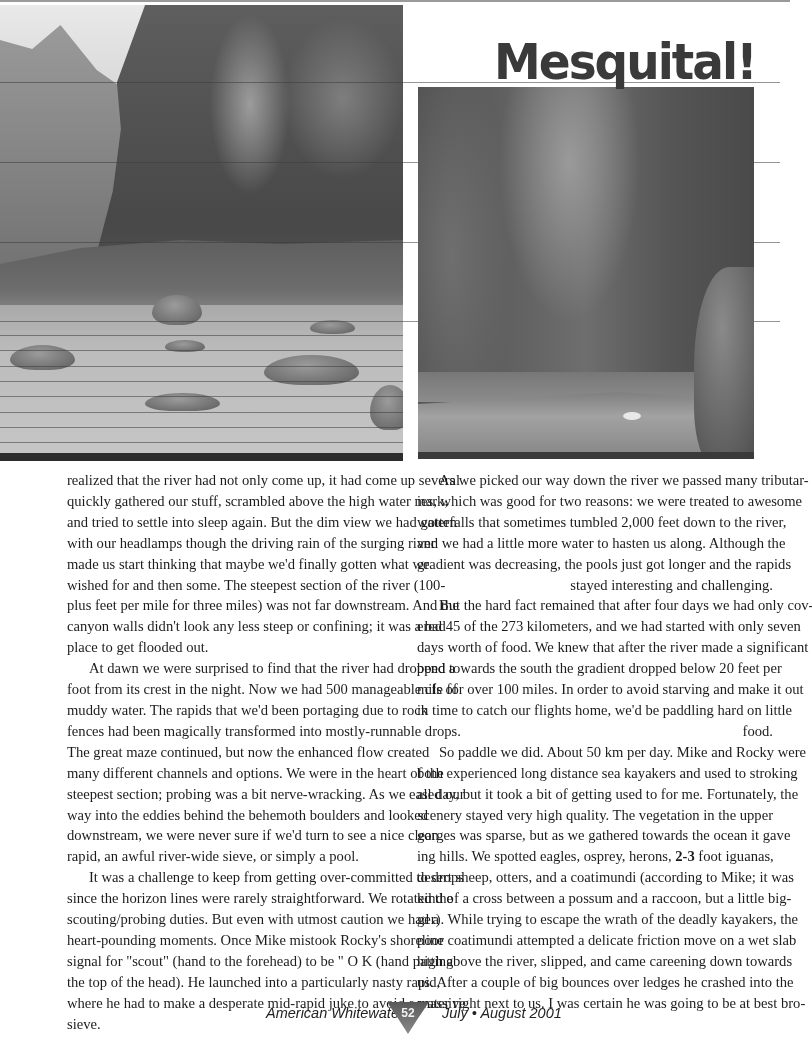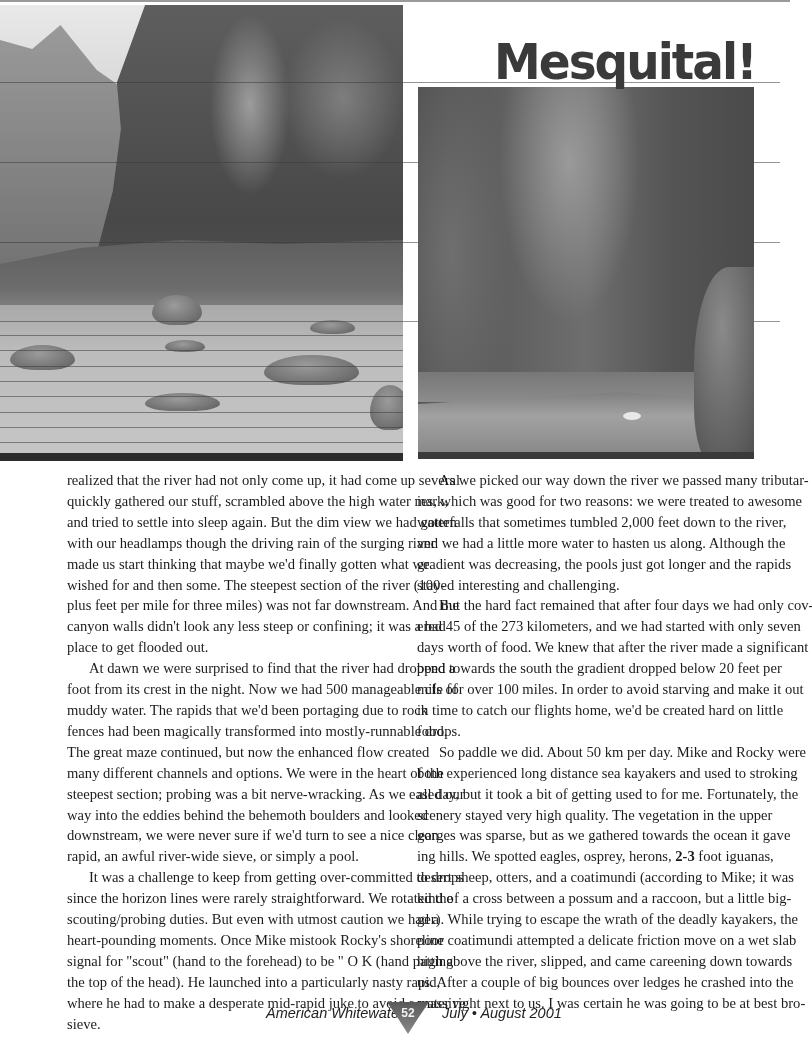--- a/index.html
+++ b/index.html
@@ -128,21 +128,21 @@
 
     
     .col {
       position: absolute;
       top: 470px;
       font-size: 14.6px;
       line-height: 20.9px;
       text-align: left;
     }
     .col-left { left: 67px; width: 345px; }
-    .col-right { left: 417px; width: 356px; }
+    .col-right { left: 417px; width: 356px; text-align: right; }
     .col p { margin: 0; }
     .col .line { display: block; white-space: nowrap; }
 
     
     .footer {
       position: absolute;
       top: 1002px;
       left: 0; width: 812px; height: 30px;
       font-family: "Liberation Sans", "DejaVu Sans", sans-serif;
       font-style: italic;
@@ -255,21 +255,21 @@
       <span class="line">and we had a little more water to hasten us along.  Although the</span>
       <span class="line">gradient was decreasing, the pools just got longer and the rapids</span>
       <span class="line">stayed interesting and challenging.</span>
     </p>
     <p class="">
       <span class="line" style="padding-left: 22px;">But the hard fact remained that after four days we had only cov-</span>
       <span class="line">ered 45 of the 273 kilometers, and we had started with only seven</span>
       <span class="line">days worth of food.  We knew that after the river made a significant</span>
       <span class="line">bend towards the south the gradient dropped below 20 feet per</span>
       <span class="line">mile for over 100 miles.  In order to avoid starving and make it out</span>
-      <span class="line">in time to catch our flights home, we'd be created hard on little</span>
+      <span class="line">in time to catch our flights home, we'd be paddling hard on little</span>
       <span class="line">food.</span>
     </p>
     <p class="">
       <span class="line" style="padding-left: 22px;">So paddle we did.  About 50 km per day.  Mike and Rocky were</span>
       <span class="line">both experienced long distance sea kayakers and used to stroking</span>
       <span class="line">all day, but it took a bit of getting used to for me.  Fortunately, the</span>
       <span class="line">scenery stayed very high quality.  The vegetation in the upper</span>
       <span class="line">gorges was sparse, but as we gathered towards the ocean it gave</span>
       <span class="line">ing hills.  We spotted eagles, osprey, herons, <b>2-3</b> foot iguanas,</span>
       <span class="line">desert sheep, otters, and a coatimundi  (according to Mike; it was</span>

